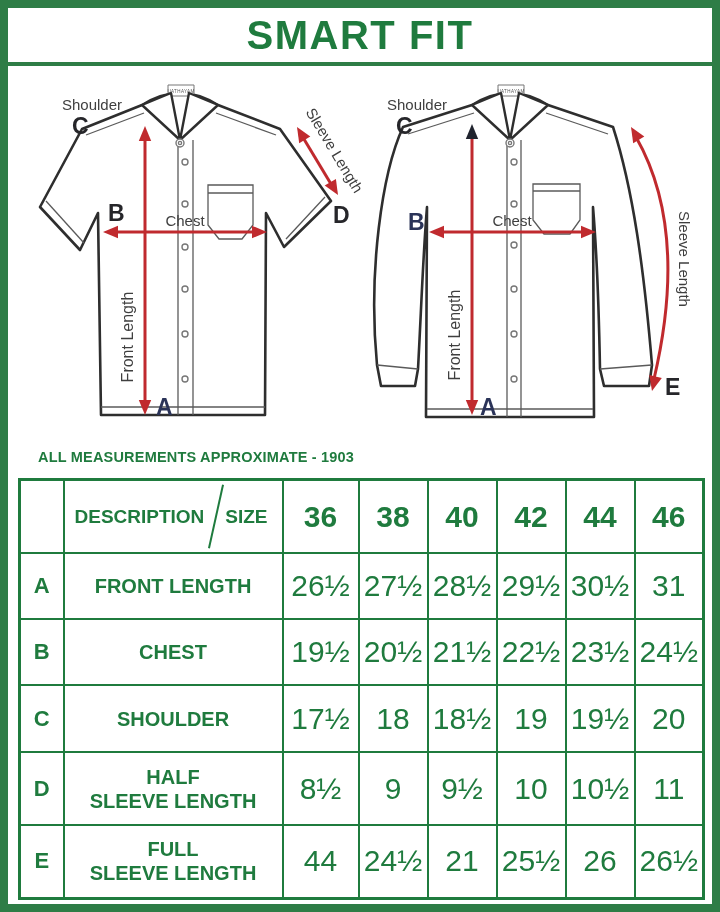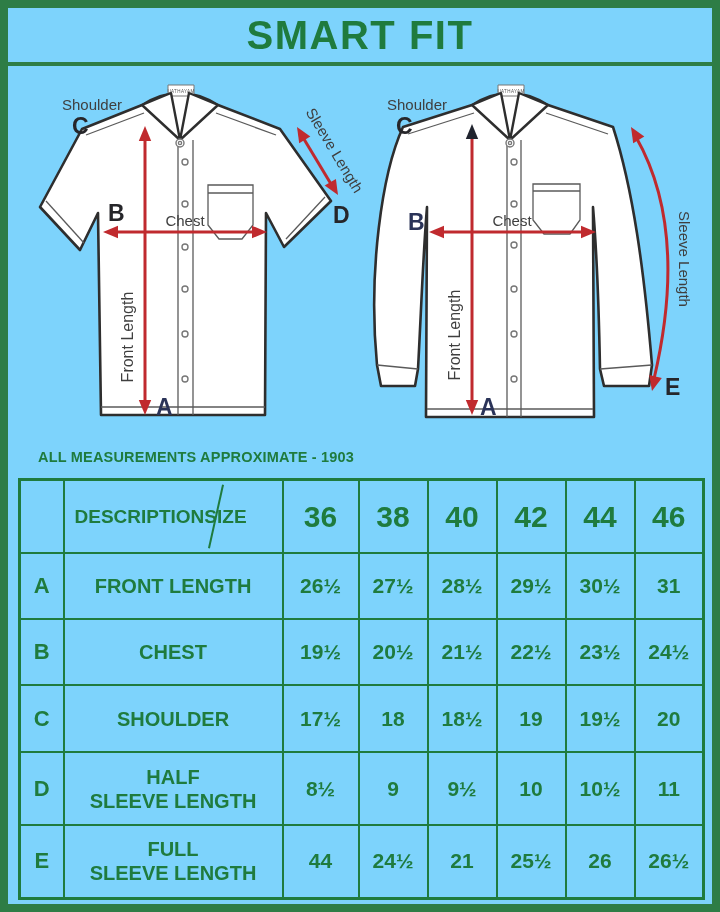--- a/index.html
+++ b/index.html
@@ -1,19 +1,19 @@
 <!DOCTYPE html>
 <html><head>
 <meta charset="utf-8">
 <style>
   html,body{margin:0;padding:0;background:#e9e9e9;}
   *{box-sizing:border-box;}
   .sheet{
     position:relative;width:720px;height:912px;margin:0 auto;
-    background:#7dd3fc;border:8px solid #2e7d46;
+    background:#ffffff;border:8px solid #2e7d46;
     font-family:"Liberation Sans", sans-serif;overflow:hidden;
   }
   .header{
     position:absolute;left:0;top:0;width:704px;height:58px;
     border-bottom:4px solid #2e7d46;
     display:flex;align-items:center;justify-content:center;
   }
   .title{
     color:#1f7b3e;font-size:40px;font-weight:bold;letter-spacing:1.5px;
   }
@@ -34,25 +34,25 @@
     position:absolute;left:10px;top:470px;width:684px;
     border-collapse:collapse;table-layout:fixed;
     border:3px solid #1f7b3e;
   }
   table.size-chart td{
     border:2px solid #1f7b3e;color:#1f7b3e;text-align:center;vertical-align:middle;
     padding:0;
   }
   td.letter{font-size:22px;font-weight:bold;}
   td.sizehead{font-size:30px;font-weight:bold;}
-  td.value{font-size:21px;font-weight:bold;margin-left:27px;}
+  td.value{font-size:30px;font-weight:normal;margin-left:27px;}
   td.desc-label{font-size:20px;font-weight:bold;line-height:24px;}
   .corner-inner{
     position:relative;width:100%;height:71px;
-    display:flex;align-items:center;justify-content:flex-start;
+    display:flex;align-items:center;justify-content:space-between;
     padding:0 14px 0 10px;
   }
   .corner-desc,.corner-size{color:#1f7b3e;font-size:19px;font-weight:bold;}
   .corner-slash{
     position:absolute;left:150px;top:3px;width:2px;height:65px;
     background:#1f7b3e;transform:rotate(12.5deg);
   }
 </style>
 </head>
 <body>

